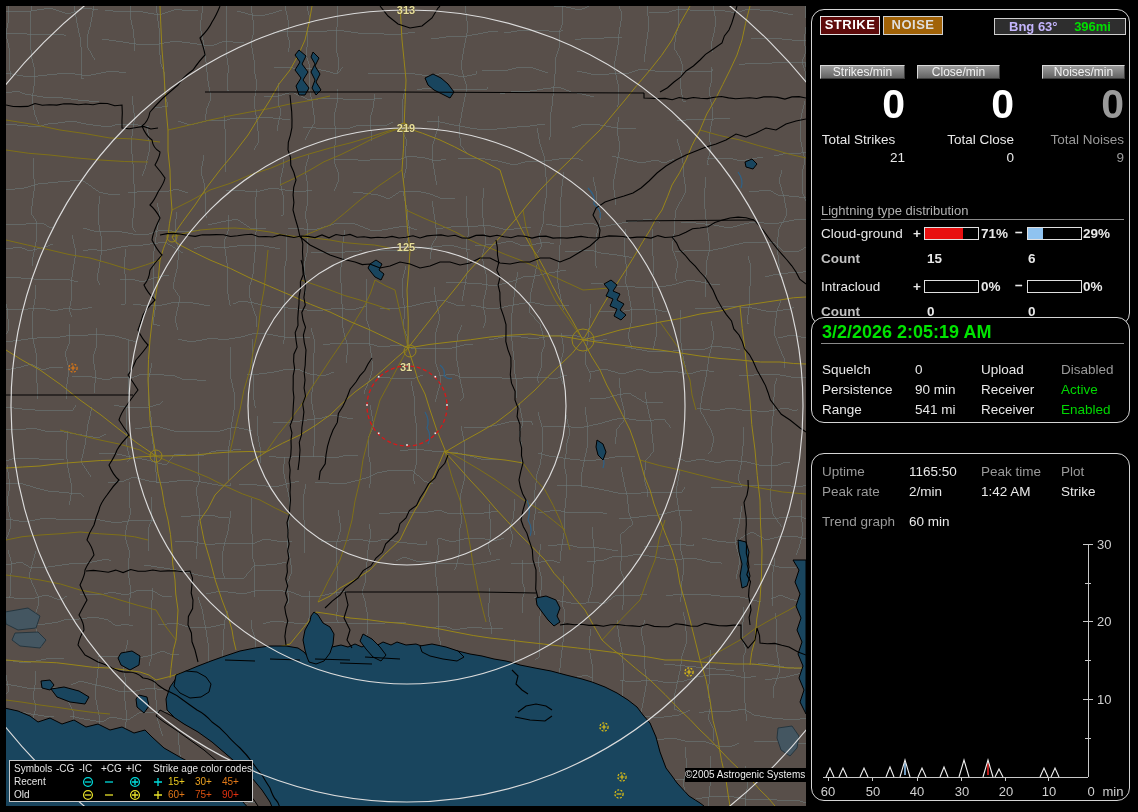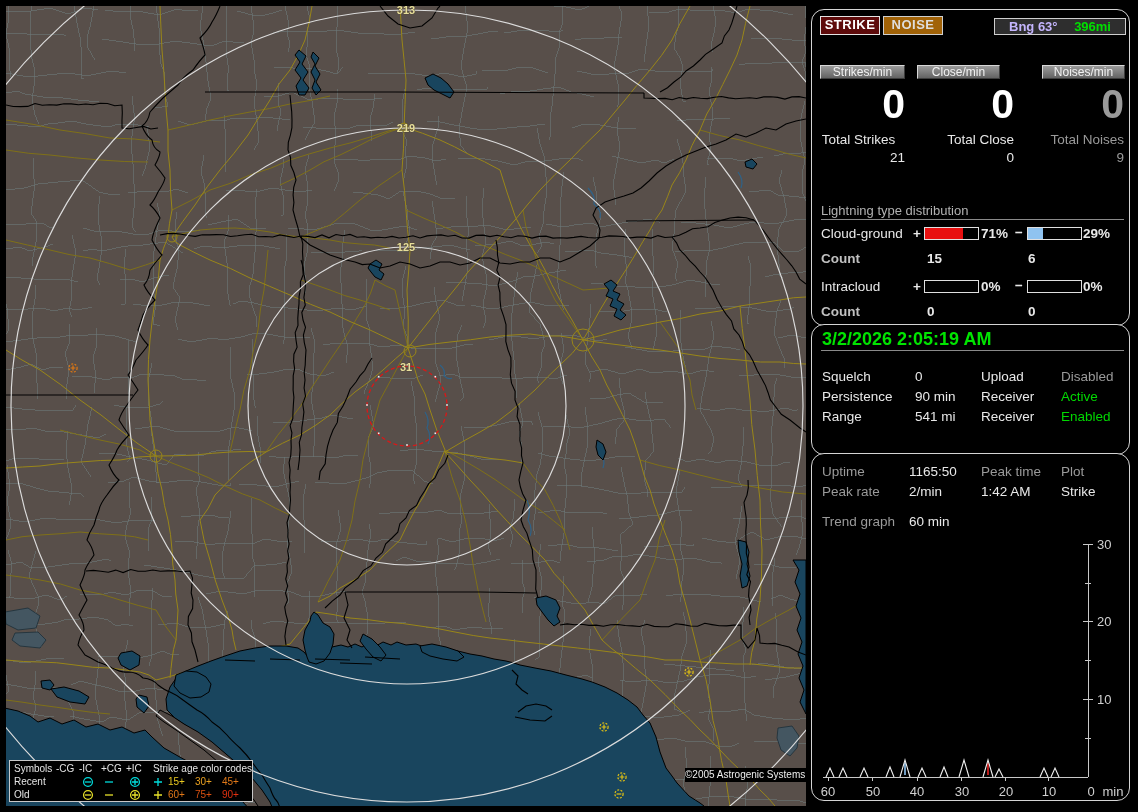--- a/index.html
+++ b/index.html
@@ -1,17 +1,17 @@
 <!DOCTYPE html>
 <html><head><meta charset="utf-8"><style>
 html,body{margin:0;padding:0;background:#000;width:1138px;height:812px;overflow:hidden}
 body{font-family:"Liberation Sans",sans-serif;position:relative}
 .panel{position:absolute;left:811px;width:319px;background:#000;border:1px solid #d4d4d4;border-radius:13px;box-sizing:border-box}
 #p1{top:9px;height:317px}
-#p2{top:324px;height:131px}
+#p2{top:317px;height:106px}
 #p3{top:453px;height:348px}
 .abs{position:absolute;white-space:nowrap}
 .btn3d{position:absolute;box-sizing:border-box;background:linear-gradient(#9a9a9a,#636363);border:1px solid;border-color:#d8d8d8 #3c3c3c #3c3c3c #d8d8d8;color:#f2f2f2;font-size:12px;text-align:center;line-height:13px}
 .g{color:#9a9a9a}.w{color:#e8e8e8}.gr{color:#00d800}
 .bar{position:absolute;width:53px;height:11px;border:1px solid #e0e0e0;background:#000}
 .bar i{display:block;height:100%}
 #legend{position:absolute;left:9px;top:760px;width:244px;height:42px;background:#000;border:1px solid #c8c8c8;box-sizing:border-box;font-size:10px;color:#e4e4e4}
 #legend div{position:absolute;white-space:nowrap}
 #copy{position:absolute;left:685px;top:768px;width:121px;height:14px;background:#000;color:#eee;font-size:10px;line-height:14px;text-align:left;white-space:nowrap}
 </style></head><body>

